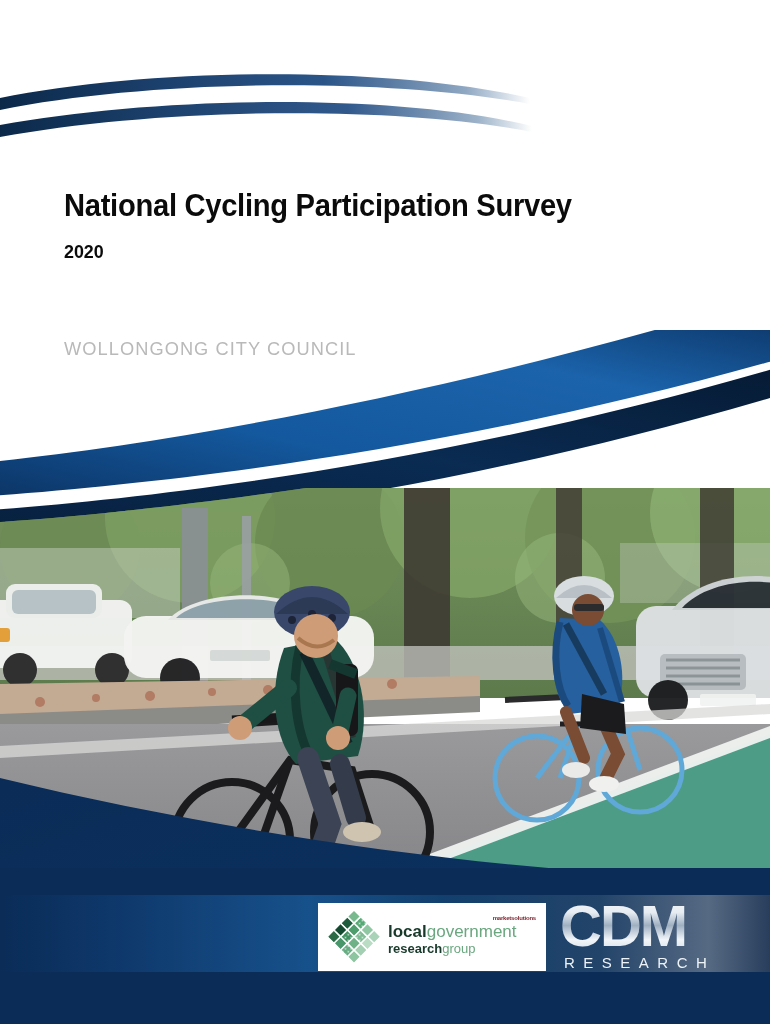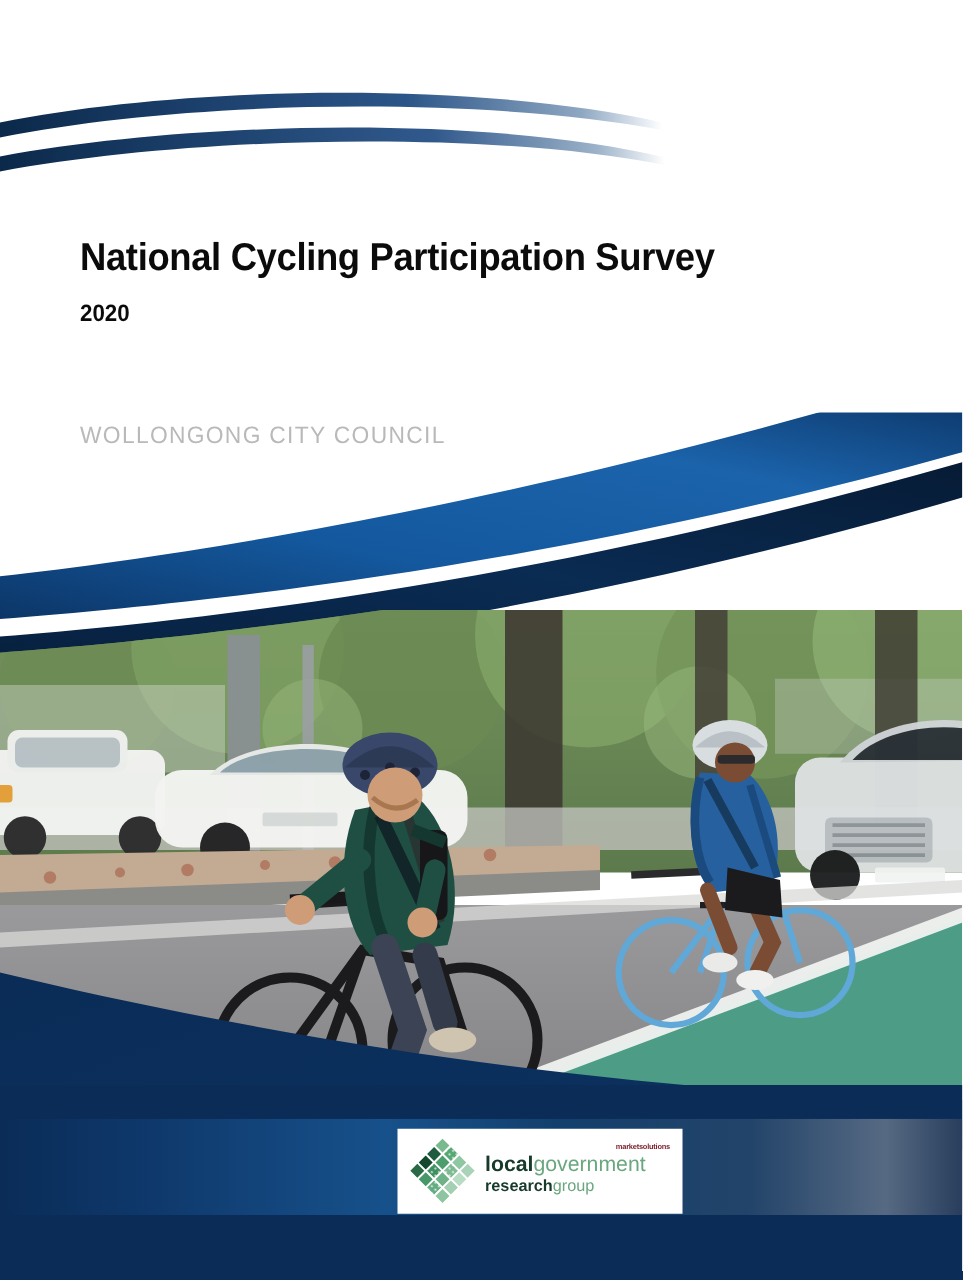--- a/index.html
+++ b/index.html
@@ -330,14 +330,29 @@
         </g>
       </svg>
     </div>
     <div class="lgrg-text">
       <div class="ms-tag">marketsolutions</div>
       <div class="lg-line1"><span class="lg-dark">local</span><span class="lg-green">government</span></div>
       <div class="lg-line2"><span class="lg-dark">research</span><span class="lg-green">group</span></div>
     </div>
   </div>
 
+  <div class="cdm-wrap">
+    <svg width="200" height="78" viewBox="0 0 200 78">
+      <defs>
+        <linearGradient id="metal" x1="0" y1="0" x2="0" y2="1">
+          <stop offset="0" stop-color="#ffffff"></stop>
+          <stop offset="0.30" stop-color="#e6ecf2"></stop>
+          <stop offset="0.50" stop-color="#9fb0c2"></stop>
+          <stop offset="0.72" stop-color="#f2f6fa"></stop>
+          <stop offset="1" stop-color="#c4d0dc"></stop>
+        </linearGradient>
+      </defs>
+      <text x="0" y="48" font-family="'Liberation Sans','DejaVu Sans',sans-serif" font-size="58" font-weight="bold" letter-spacing="-2" fill="url(#metal)">CDM</text>
+      <text x="4" y="70" font-family="'Liberation Sans','DejaVu Sans',sans-serif" font-size="15" letter-spacing="8.5" fill="#eef3f8">RESEARCH</text>
+    </svg>
+  </div>
 
 </div>
 
 </body></html>

